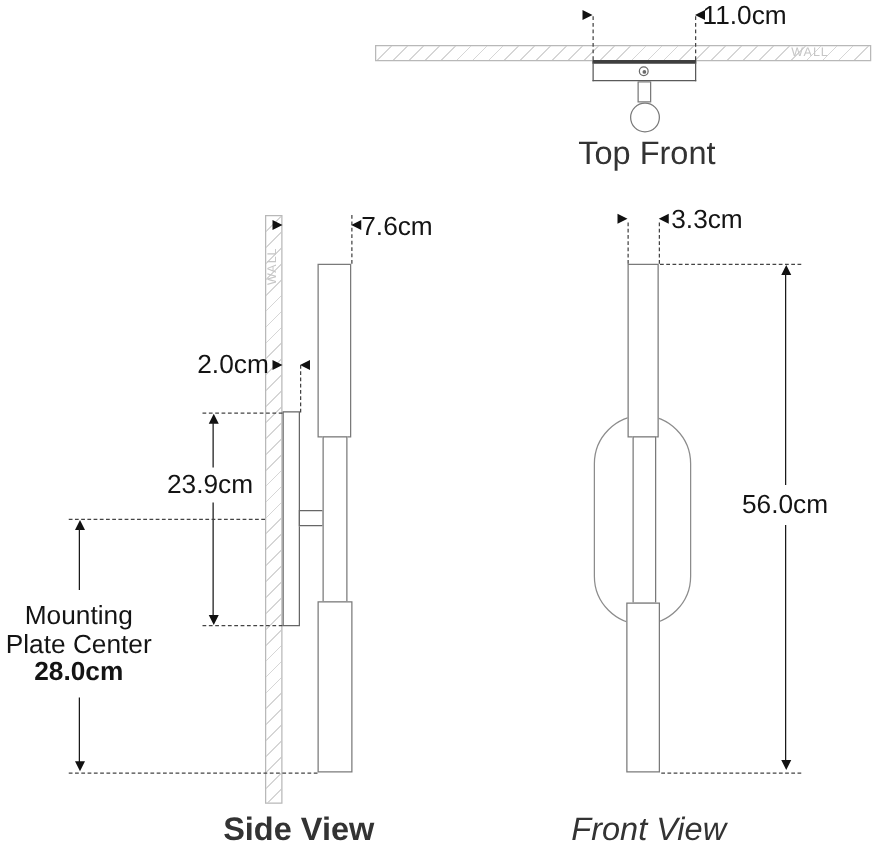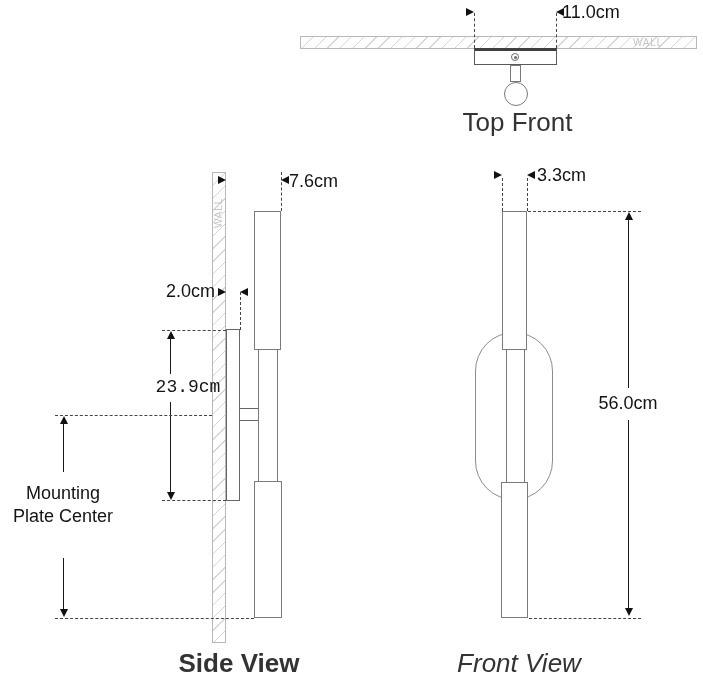--- a/index.html
+++ b/index.html
@@ -23,21 +23,21 @@
   
   .dash-v{width:0;border-left:1px dashed #444;}
   .dash-h{height:0;border-top:1px dashed #444;}
   .dline-v{width:1px;background:#1a1a1a;}
   .arr{width:0;height:0;}
   .arr.r{border-top:4px solid transparent;border-bottom:4px solid transparent;border-left:8px solid #111;}
   .arr.l{border-top:4px solid transparent;border-bottom:4px solid transparent;border-right:8px solid #111;}
   .arr.u{border-left:4px solid transparent;border-right:4px solid transparent;border-bottom:8px solid #111;}
   .arr.d{border-left:4px solid transparent;border-right:4px solid transparent;border-top:8px solid #111;}
   
-  .dim-text{font-size:18px;color:#141414;line-height:23px;white-space:nowrap;}
+  .dim-text{font-size:21px;color:#141414;line-height:23px;white-space:nowrap;}
   .view-label{font-size:26px;color:#333333;line-height:28px;text-align:center;white-space:nowrap;}
   .center{text-align:center;}
   .bold{font-weight:bold;}
 </style>
 </head>
 <body>
 
 <div id="drawing">
 
   <div class="abs wall" style="left:300px;top:36px;width:397px;height:13px;"></div>
@@ -75,31 +75,32 @@
 
   <div class="abs dim-text" style="left:140px;top:280px;width:75px;text-align:right;">2.0cm</div>
   <div class="abs arr r" style="left:218px;top:288px;"></div>
   <div class="abs arr l" style="left:240px;top:288px;"></div>
   <div class="abs dash-v" style="left:240px;top:292px;height:38px;"></div>
 
   <div class="abs dash-h" style="left:162px;top:330px;width:64px;"></div>
   <div class="abs dash-h" style="left:162px;top:500px;width:64px;"></div>
   <div class="abs arr u" style="left:167px;top:331px;"></div>
   <div class="abs dline-v" style="left:170px;top:337px;height:37px;"></div>
-  <div class="abs dim-text center" style="left:148px;top:376px;width:80px;font-family:Liberation Mono, monospace;">23.9cm</div>
+  <div class="abs dim-text center" style="left:128px;top:376px;width:80px;">23.9cm</div>
   <div class="abs dline-v" style="left:170px;top:402px;height:92px;"></div>
   <div class="abs arr d" style="left:167px;top:492px;"></div>
 
   <div class="abs dash-h" style="left:55px;top:415px;width:157px;"></div>
   <div class="abs dash-h" style="left:55px;top:618px;width:199px;"></div>
   <div class="abs arr u" style="left:60px;top:416px;"></div>
   <div class="abs dline-v" style="left:63px;top:422px;height:50px;"></div>
   <div class="abs dim-text center" style="left:0px;top:482px;width:126px;line-height:22.5px;">
     <div>Mounting</div>
     <div>Plate Center</div>
+    <div class="bold">28.0cm</div>
   </div>
   <div class="abs dline-v" style="left:63px;top:558px;height:52px;"></div>
   <div class="abs arr d" style="left:60px;top:609px;"></div>
 
   <div class="abs view-label" style="left:160px;top:649px;width:158px;font-weight:bold;">Side View</div>
 
   <div class="abs stadium" style="left:475px;top:332px;width:78px;height:168px;"></div>
   <div class="abs part" style="left:502px;top:211px;width:25px;height:139px;"></div>
   <div class="abs part" style="left:506px;top:349px;width:19px;height:134px;"></div>
   <div class="abs part" style="left:501px;top:482px;width:27px;height:136px;"></div>

